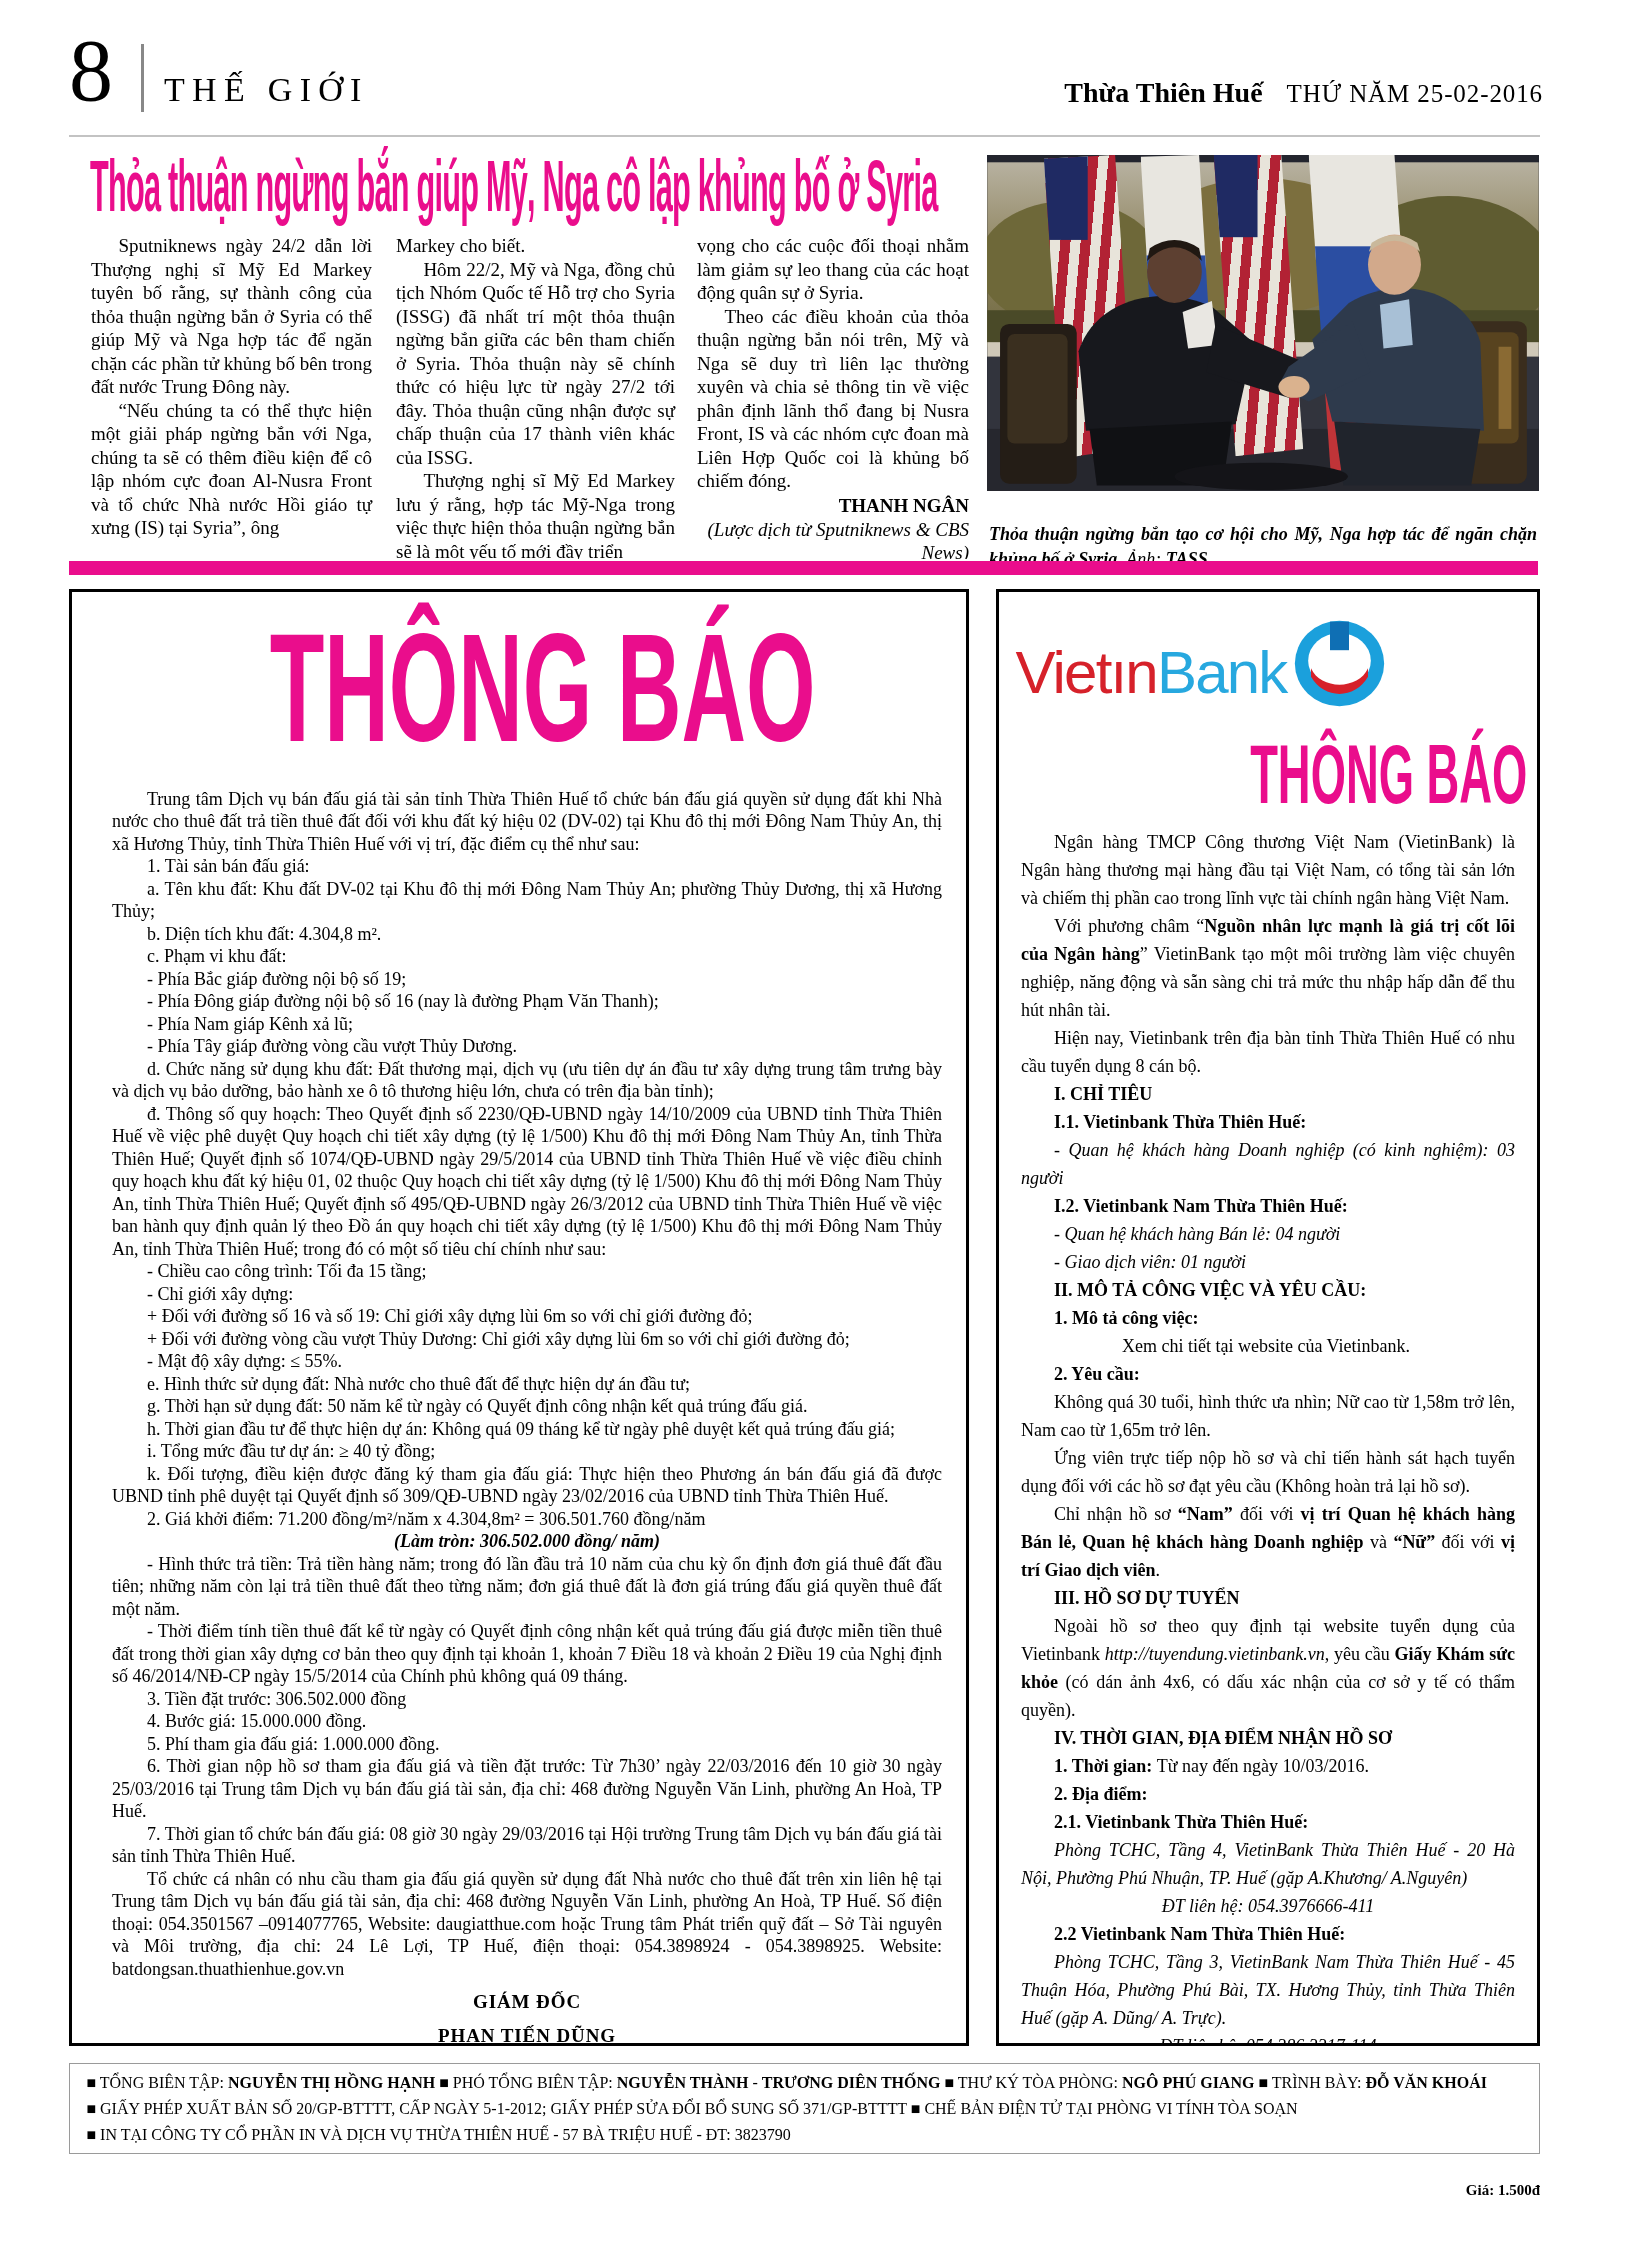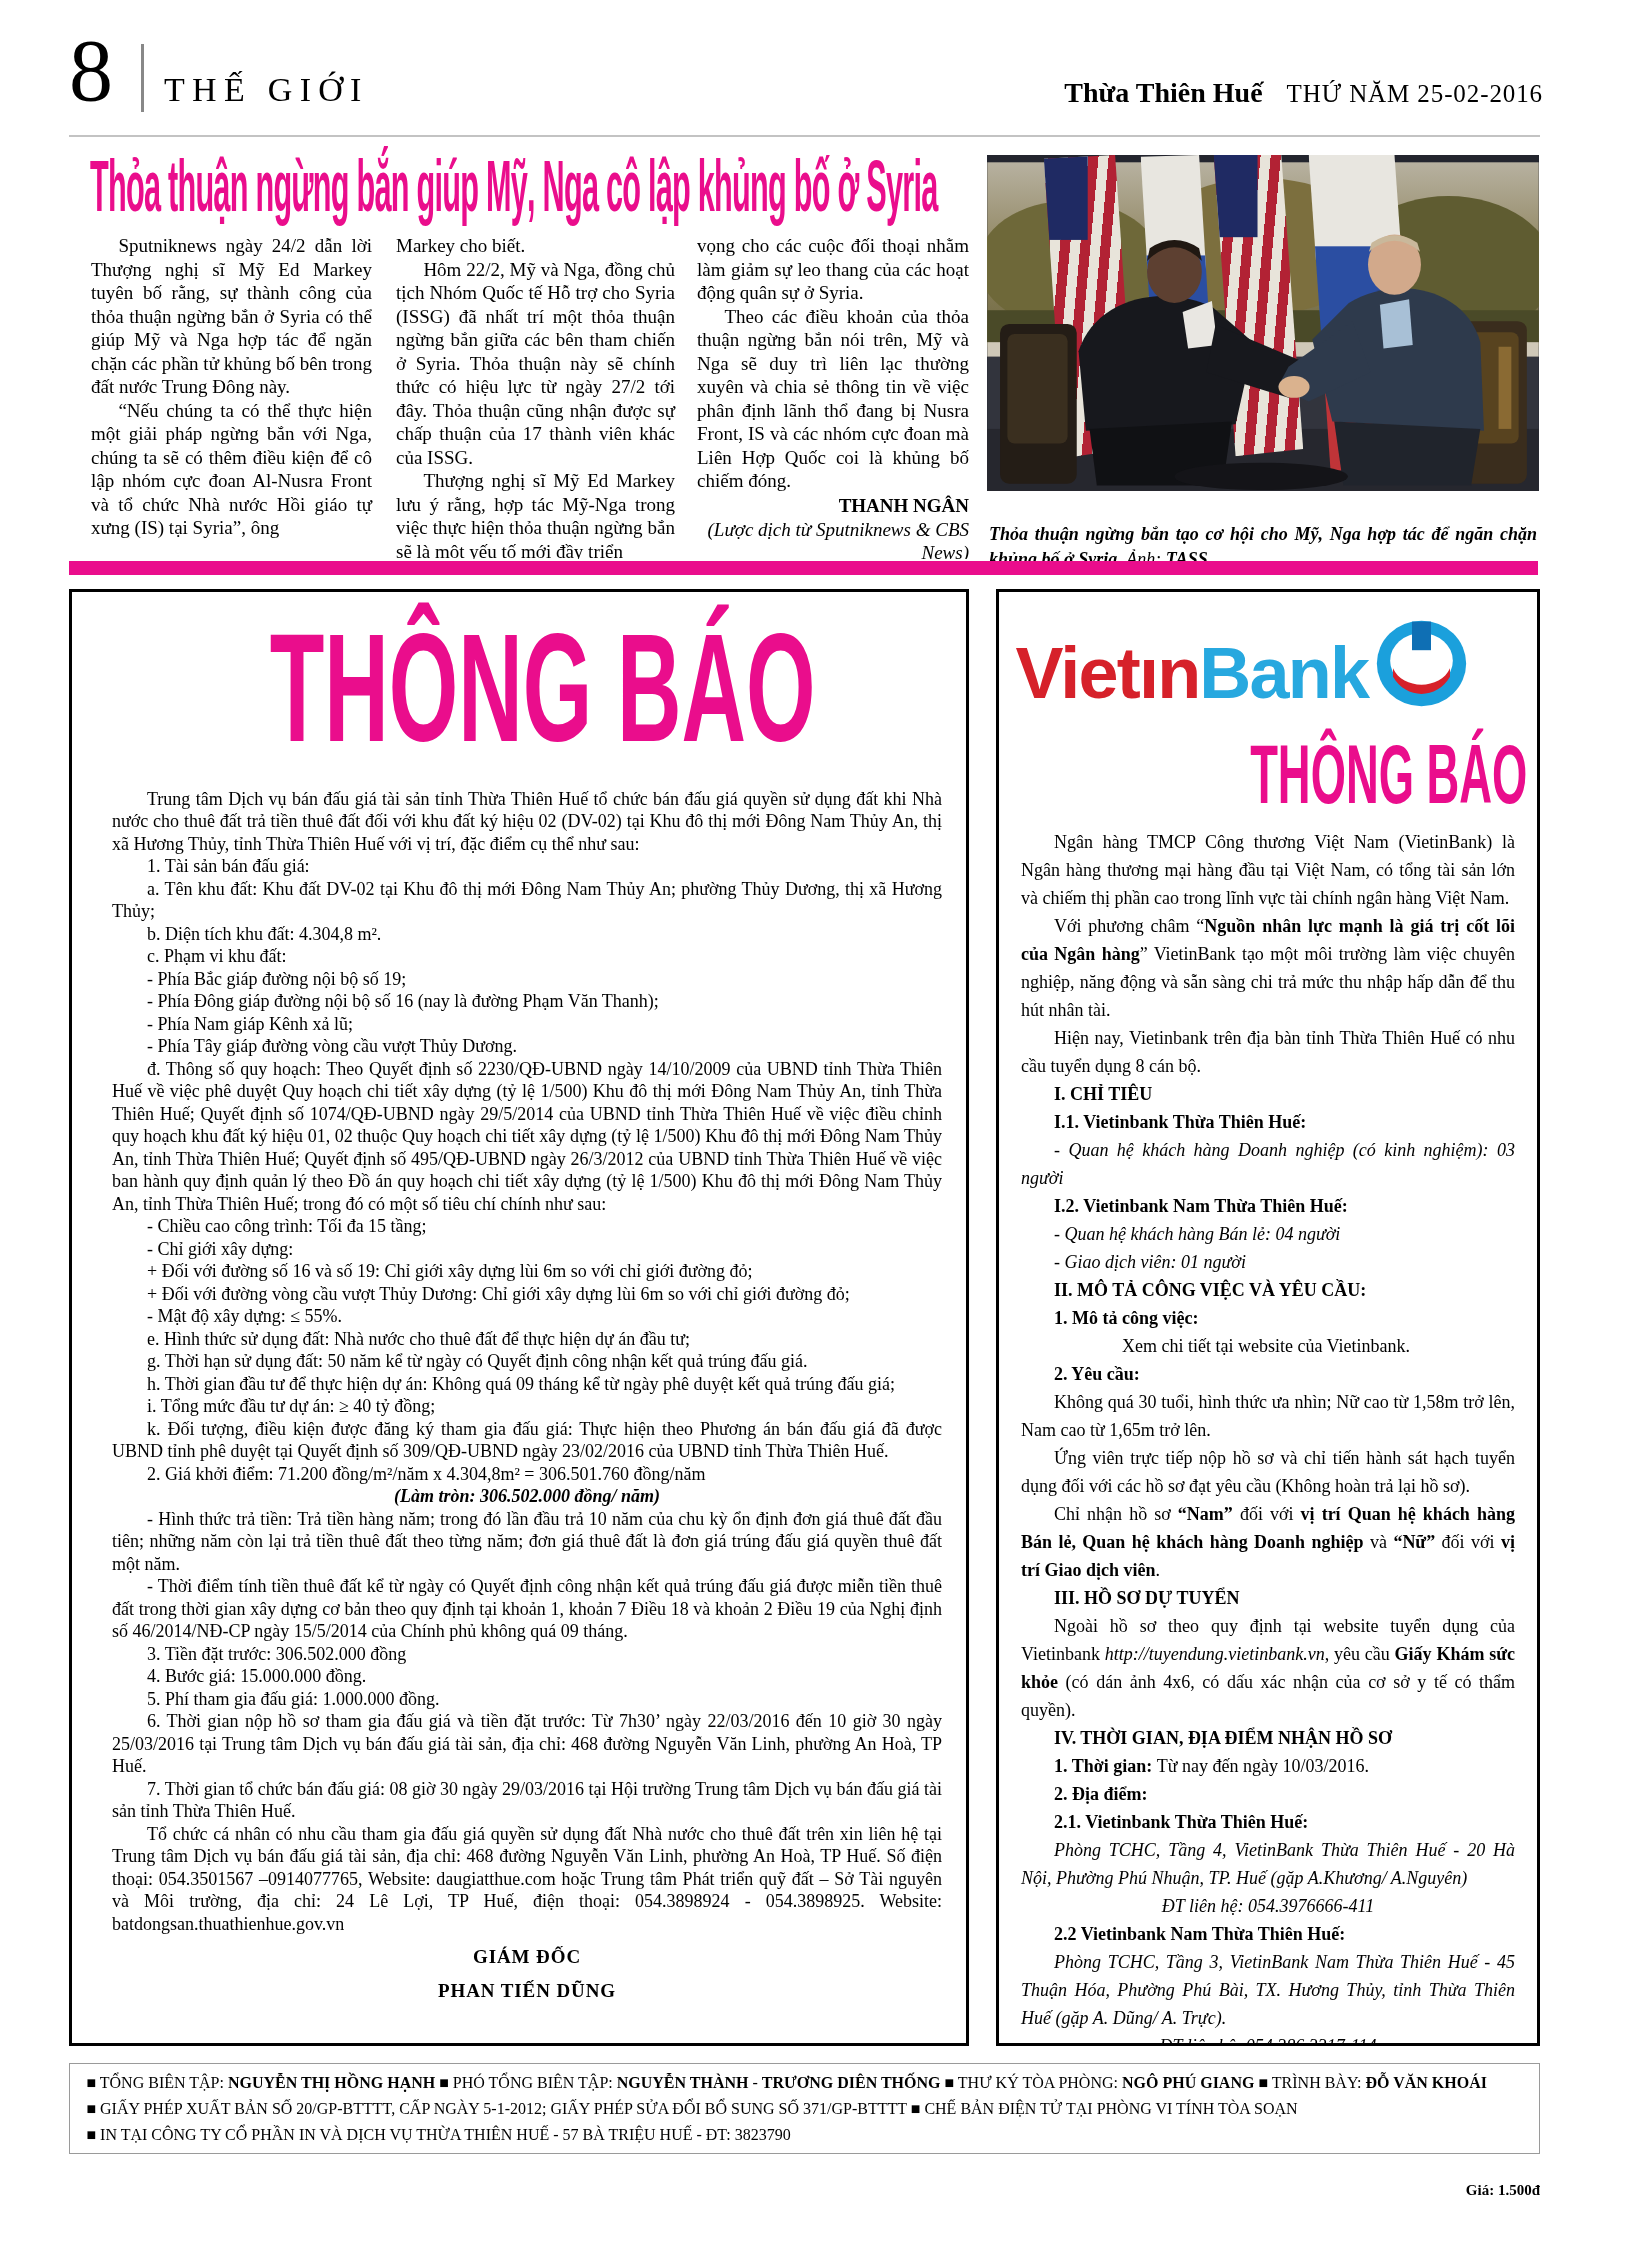--- a/index.html
+++ b/index.html
@@ -50,21 +50,21 @@
     display:inline-block;font-family:"Liberation Sans",sans-serif;font-weight:bold;
     font-size:154px;line-height:160px;color:#ea0d8c;transform:scaleX(.58);transform-origin:50% 50%;
   }
   #auction-body{padding:5.5px 24px 0 24px;margin-left:16px;}
   #auction-body .para{font-size:18px;line-height:22.5px;text-indent:35px;}
   #auction-body .sig{margin-top:11px;font-size:19px;letter-spacing:0.9px;}
 
   
   #recruit-box{left:996px;top:589px;width:544px;height:1457px;border:3.7px solid #000;box-sizing:border-box;background:#fff;overflow:hidden;}
   #vtb-logo{position:absolute;left:16.4px;top:27.4px;height:108px;white-space:nowrap;}
-  #vtb-text{font-family:"Liberation Sans",sans-serif;font-weight:bold;font-size:72px;line-height:108px;letter-spacing:-1.8px;}
+  #vtb-text{font-family:"Liberation Sans",sans-serif;font-weight:normal;font-size:60px;line-height:108px;letter-spacing:-1.8px;}
   #vtb-vietin{color:#d6212a;}
   #vtb-bank{color:#27a8df;}
   #vtb-icon{display:inline-block;vertical-align:top;margin-left:5.5px;margin-top:-3.7px;}
   #recruit-title{position:absolute;left:0;top:137px;width:100%;text-align:center;white-space:nowrap;}
   #recruit-title span{
     display:inline-block;font-family:"Liberation Sans",sans-serif;font-weight:bold;
     font-size:84px;line-height:91px;color:#ea0d8c;transform:scaleX(.54);transform-origin:50% 50%;
   }
   #recruit-body{position:absolute;left:0;top:236px;width:100%;box-sizing:border-box;padding:0 22px;}
   #recruit-body .para{font-size:18px;line-height:28px;text-indent:33px;}
@@ -211,20 +211,21 @@
   <div id="auction-body">
       <p class="para">Trung tâm Dịch vụ bán đấu giá tài sản tỉnh Thừa Thiên Huế tổ chức bán đấu giá quyền sử dụng đất khi Nhà nước cho thuê đất trả tiền thuê đất đối với khu đất ký hiệu 02 (DV-02) tại Khu đô thị mới Đông Nam Thủy An, thị xã Hương Thủy, tỉnh Thừa Thiên Huế với vị trí, đặc điểm cụ thể như sau:</p>
       <p class="para">1. Tài sản bán đấu giá:</p>
       <p class="para">a. Tên khu đất: Khu đất DV-02 tại Khu đô thị mới Đông Nam Thủy An; phường Thủy Dương, thị xã Hương Thủy;</p>
       <p class="para">b. Diện tích khu đất: 4.304,8 m².</p>
       <p class="para">c. Phạm vi khu đất:</p>
       <p class="para">- Phía Bắc giáp đường nội bộ số 19;</p>
       <p class="para">- Phía Đông giáp đường nội bộ số 16 (nay là đường Phạm Văn Thanh);</p>
       <p class="para">- Phía Nam giáp Kênh xả lũ;</p>
       <p class="para">- Phía Tây giáp đường vòng cầu vượt Thủy Dương.</p>
+      <p class="para">d. Chức năng sử dụng khu đất: Đất thương mại, dịch vụ (ưu tiên dự án đầu tư xây dựng trung tâm trưng bày và dịch vụ bảo dưỡng, bảo hành xe ô tô thương hiệu lớn, chưa có trên địa bàn tỉnh);</p>
       <p class="para">đ. Thông số quy hoạch: Theo Quyết định số 2230/QĐ-UBND ngày 14/10/2009 của UBND tỉnh Thừa Thiên Huế về việc phê duyệt Quy hoạch chi tiết xây dựng (tỷ lệ 1/500) Khu đô thị mới Đông Nam Thủy An, tỉnh Thừa Thiên Huế; Quyết định số 1074/QĐ-UBND ngày 29/5/2014 của UBND tỉnh Thừa Thiên Huế về việc điều chỉnh quy hoạch khu đất ký hiệu 01, 02 thuộc Quy hoạch chi tiết xây dựng (tỷ lệ 1/500) Khu đô thị mới Đông Nam Thủy An, tỉnh Thừa Thiên Huế; Quyết định số 495/QĐ-UBND ngày 26/3/2012 của UBND tỉnh Thừa Thiên Huế về việc ban hành quy định quản lý theo Đồ án quy hoạch chi tiết xây dựng (tỷ lệ 1/500) Khu đô thị mới Đông Nam Thủy An, tỉnh Thừa Thiên Huế; trong đó có một số tiêu chí chính như sau:</p>
       <p class="para">- Chiều cao công trình: Tối đa 15 tầng;</p>
       <p class="para">- Chỉ giới xây dựng:</p>
       <p class="para">+ Đối với đường số 16 và số 19: Chỉ giới xây dựng lùi 6m so với chỉ giới đường đỏ;</p>
       <p class="para">+ Đối với đường vòng cầu vượt Thủy Dương: Chỉ giới xây dựng lùi 6m so với chỉ giới đường đỏ;</p>
       <p class="para">- Mật độ xây dựng: ≤ 55%.</p>
       <p class="para">e. Hình thức sử dụng đất: Nhà nước cho thuê đất để thực hiện dự án đầu tư;</p>
       <p class="para">g. Thời hạn sử dụng đất: 50 năm kể từ ngày có Quyết định công nhận kết quả trúng đấu giá.</p>
       <p class="para">h. Thời gian đầu tư để thực hiện dự án: Không quá 09 tháng kể từ ngày phê duyệt kết quả trúng đấu giá;</p>
       <p class="para">i. Tổng mức đầu tư dự án: ≥ 40 tỷ đồng;</p>

